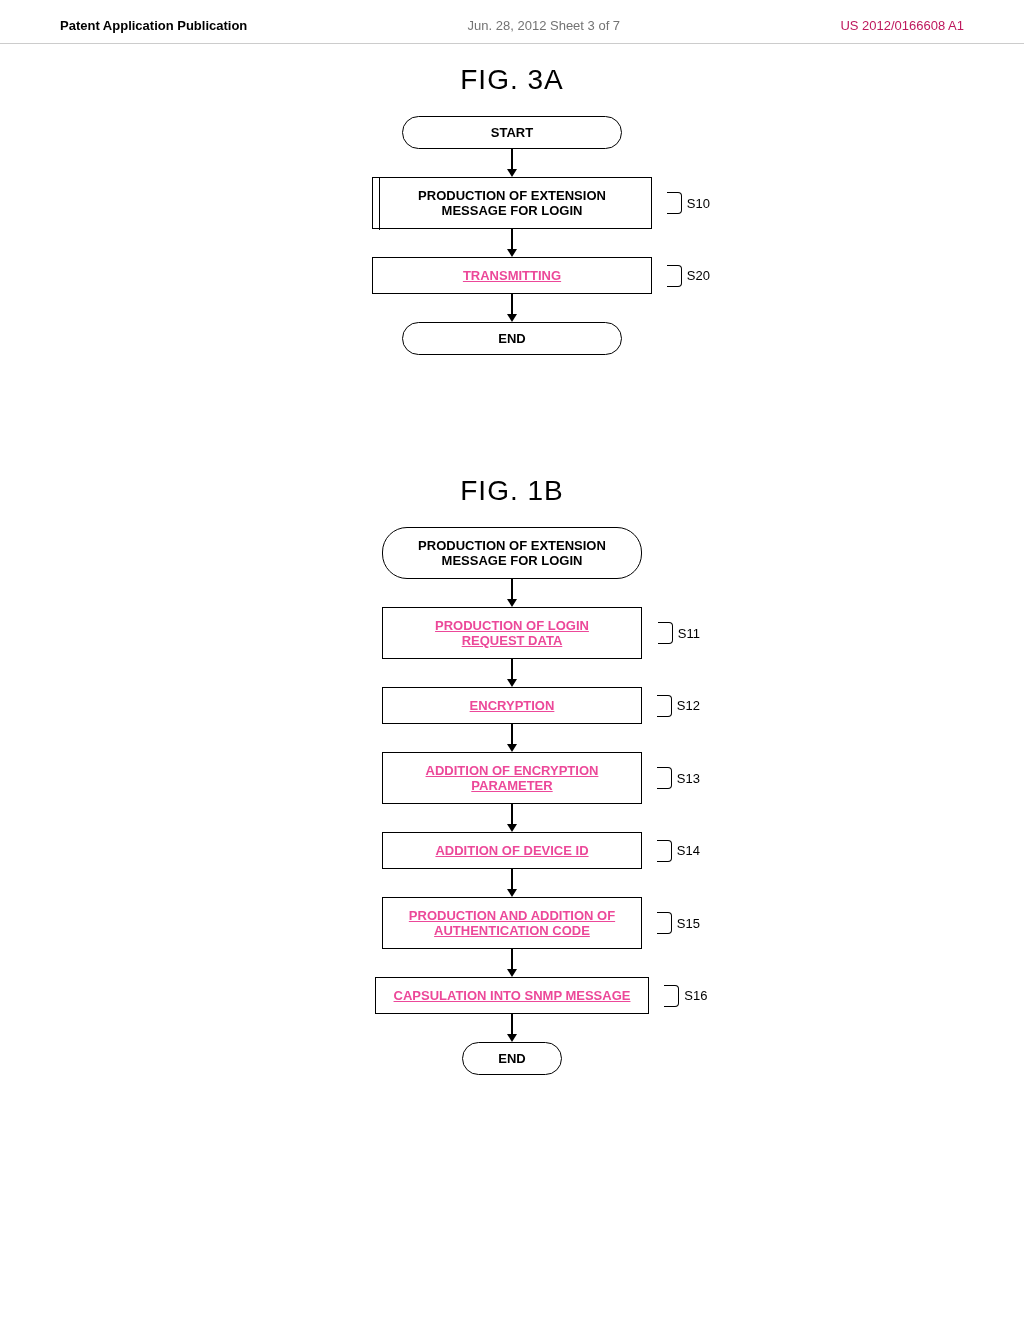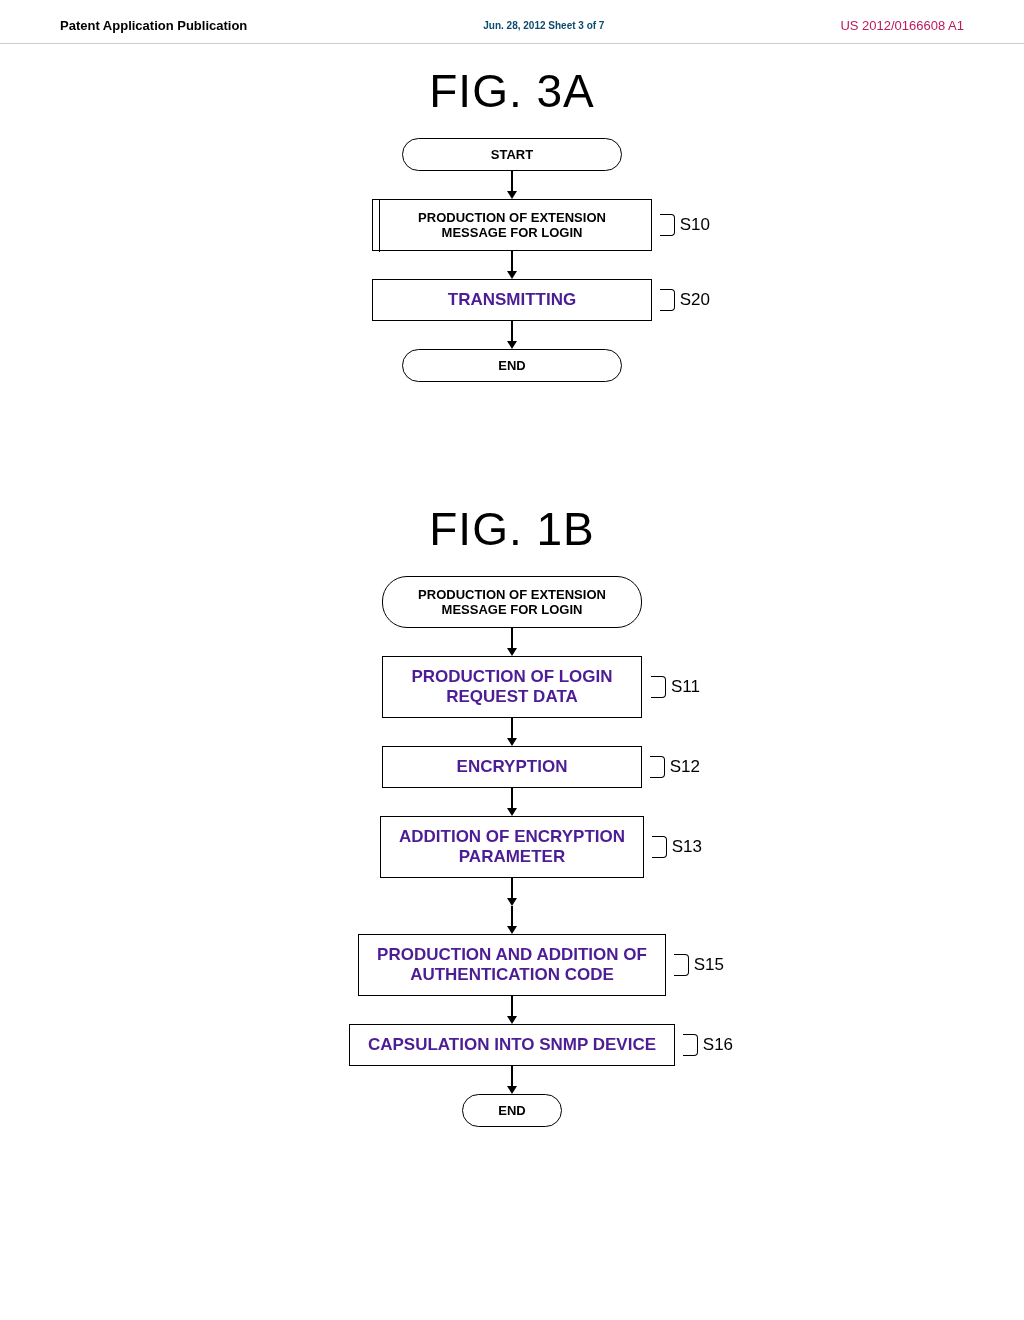--- a/index.html
+++ b/index.html
@@ -19,40 +19,39 @@
       padding: 18px 60px 10px 60px;
       border-bottom: 1px solid #ccc;
       gap: 28px;
     }
     .header-left {
       font-size: 13px;
       font-weight: bold;
       color: #000;
     }
     .header-center {
-      font-size: 10px;
-      color: #0c4a6e;
-      font-weight: bold;
+      font-size: 13px;
+      color: #737373;
     }
     .header-right {
       font-size: 13px;
       color: #be185d;
     }
 
     
     .page-content {
       padding: 20px 60px;
       display: flex;
       flex-direction: column;
       align-items: center;
     }
 
     
     .fig-title {
-      font-size: 46px;
+      font-size: 28px;
       font-weight: normal;
       font-family: Arial, sans-serif;
       margin-bottom: 20px;
       color: #000;
       letter-spacing: 1px;
     }
 
     
     .flowchart {
       display: flex;
@@ -72,26 +71,27 @@
       text-align: center;
       min-width: 100px;
       background: #fff;
       color: #000;
     }
 
     
     .node-process {
       border: 1.5px solid #000;
       padding: 10px 18px;
-      font-size: 17px;
+      font-size: 13px;
       font-weight: bold;
       text-align: center;
       background: #fff;
-      color: #4c1d95;
-      position: relative;
+      color: #ec4899;
+      position: relative;
+      text-decoration: underline;
     }
 
     
     .node-process-double {
       border: 1.5px solid #000;
       padding: 10px 18px;
       font-size: 13px;
       font-weight: bold;
       text-align: center;
       background: #fff;
@@ -131,21 +131,21 @@
     .labeled-node {
       position: relative;
       display: flex;
       align-items: flex-start;
     }
     .step-tag {
       position: absolute;
       right: -58px;
       top: 50%;
       transform: translateY(-50%);
-      font-size: 17px;
+      font-size: 13px;
       color: #000;
       white-space: nowrap;
       display: flex;
       align-items: center;
       gap: 2px;
     }
     .step-tag::before {
       content: '';
       display: inline-block;
       width: 14px;
@@ -283,41 +283,47 @@
           ADDITION OF ENCRYPTION<br>PARAMETER
         </div>
         <div class="step-tag">S13</div>
       </div>
 
       <div class="arrow">
         <div class="arrow-line"></div>
         <div class="arrow-head"></div>
       </div>
 
+      <div class="labeled-node">
+        <div class="node-process" style="min-width:260px;">
+          ADDITION OF DEVICE ID
+        </div>
+        <div class="step-tag">S14</div>
+      </div>
 
       <div class="arrow">
         <div class="arrow-line"></div>
         <div class="arrow-head"></div>
       </div>
 
       <div class="labeled-node">
         <div class="node-process" style="min-width:260px;">
           PRODUCTION AND ADDITION OF<br>AUTHENTICATION CODE
         </div>
         <div class="step-tag">S15</div>
       </div>
 
       <div class="arrow">
         <div class="arrow-line"></div>
         <div class="arrow-head"></div>
       </div>
 
       <div class="labeled-node">
         <div class="node-process" style="min-width:260px;">
-          CAPSULATION INTO SNMP DEVICE
+          CAPSULATION INTO SNMP MESSAGE
         </div>
         <div class="step-tag">S16</div>
       </div>
 
       <div class="arrow">
         <div class="arrow-line"></div>
         <div class="arrow-head"></div>
       </div>
 
       <div class="labeled-node">

